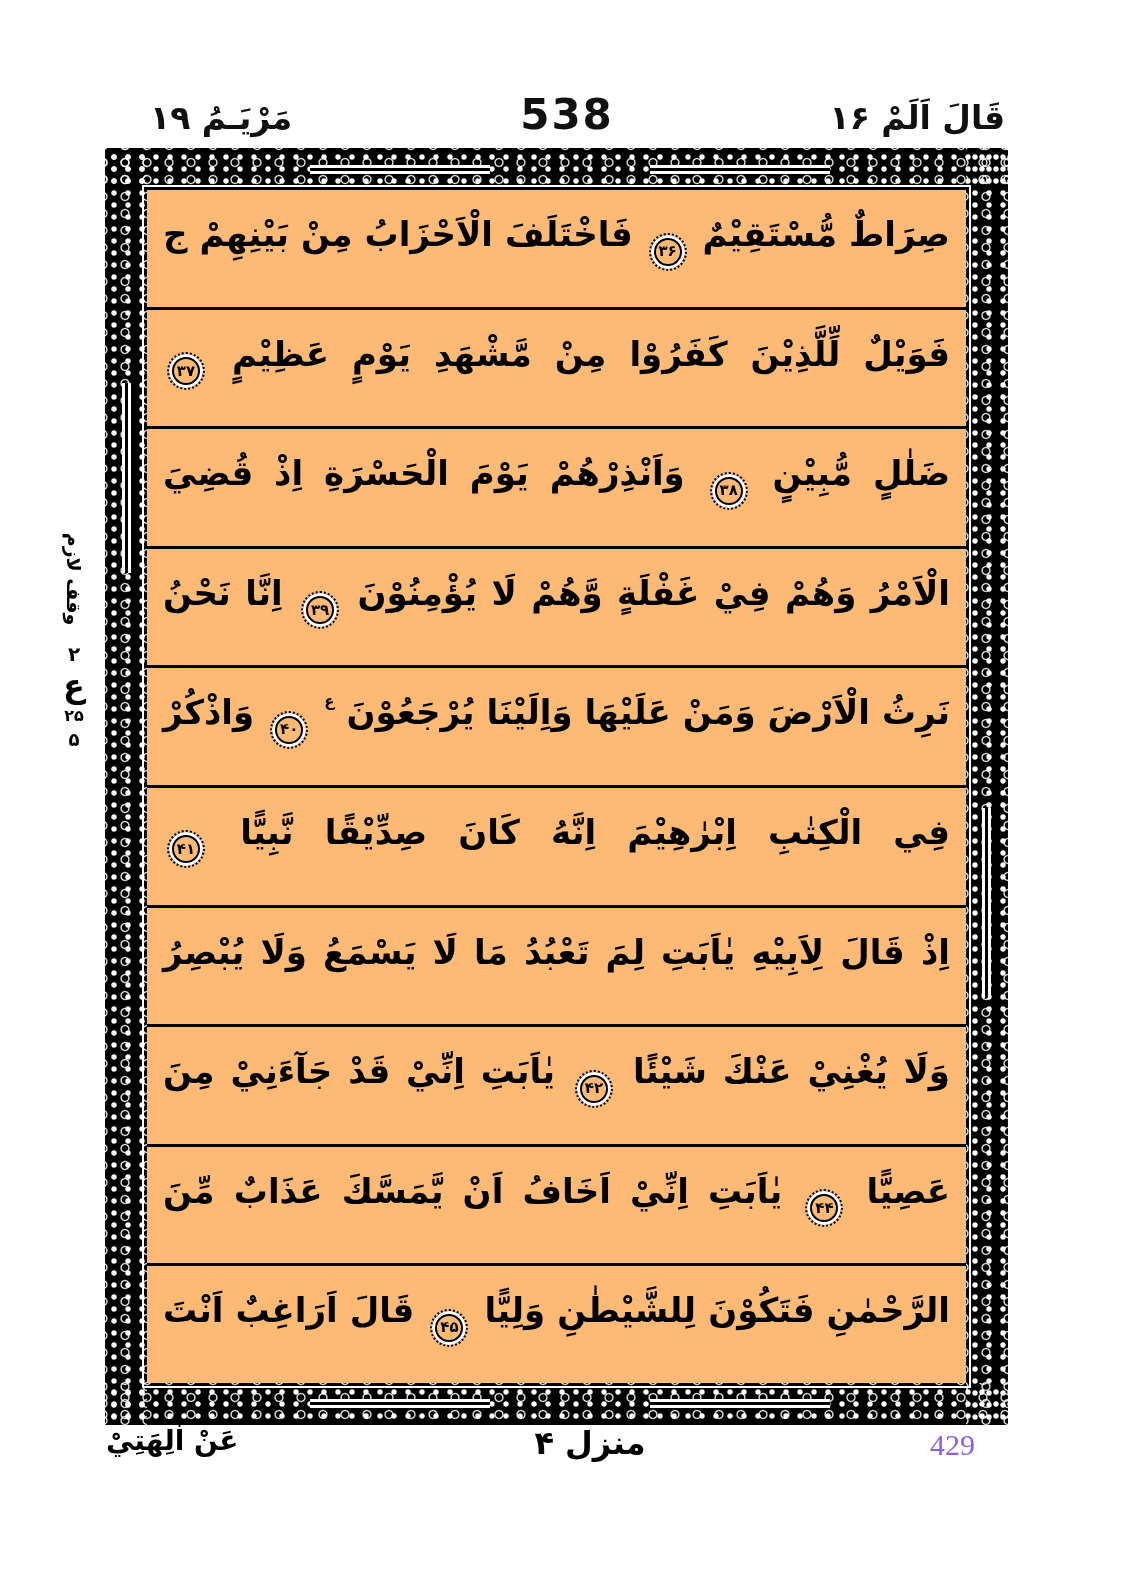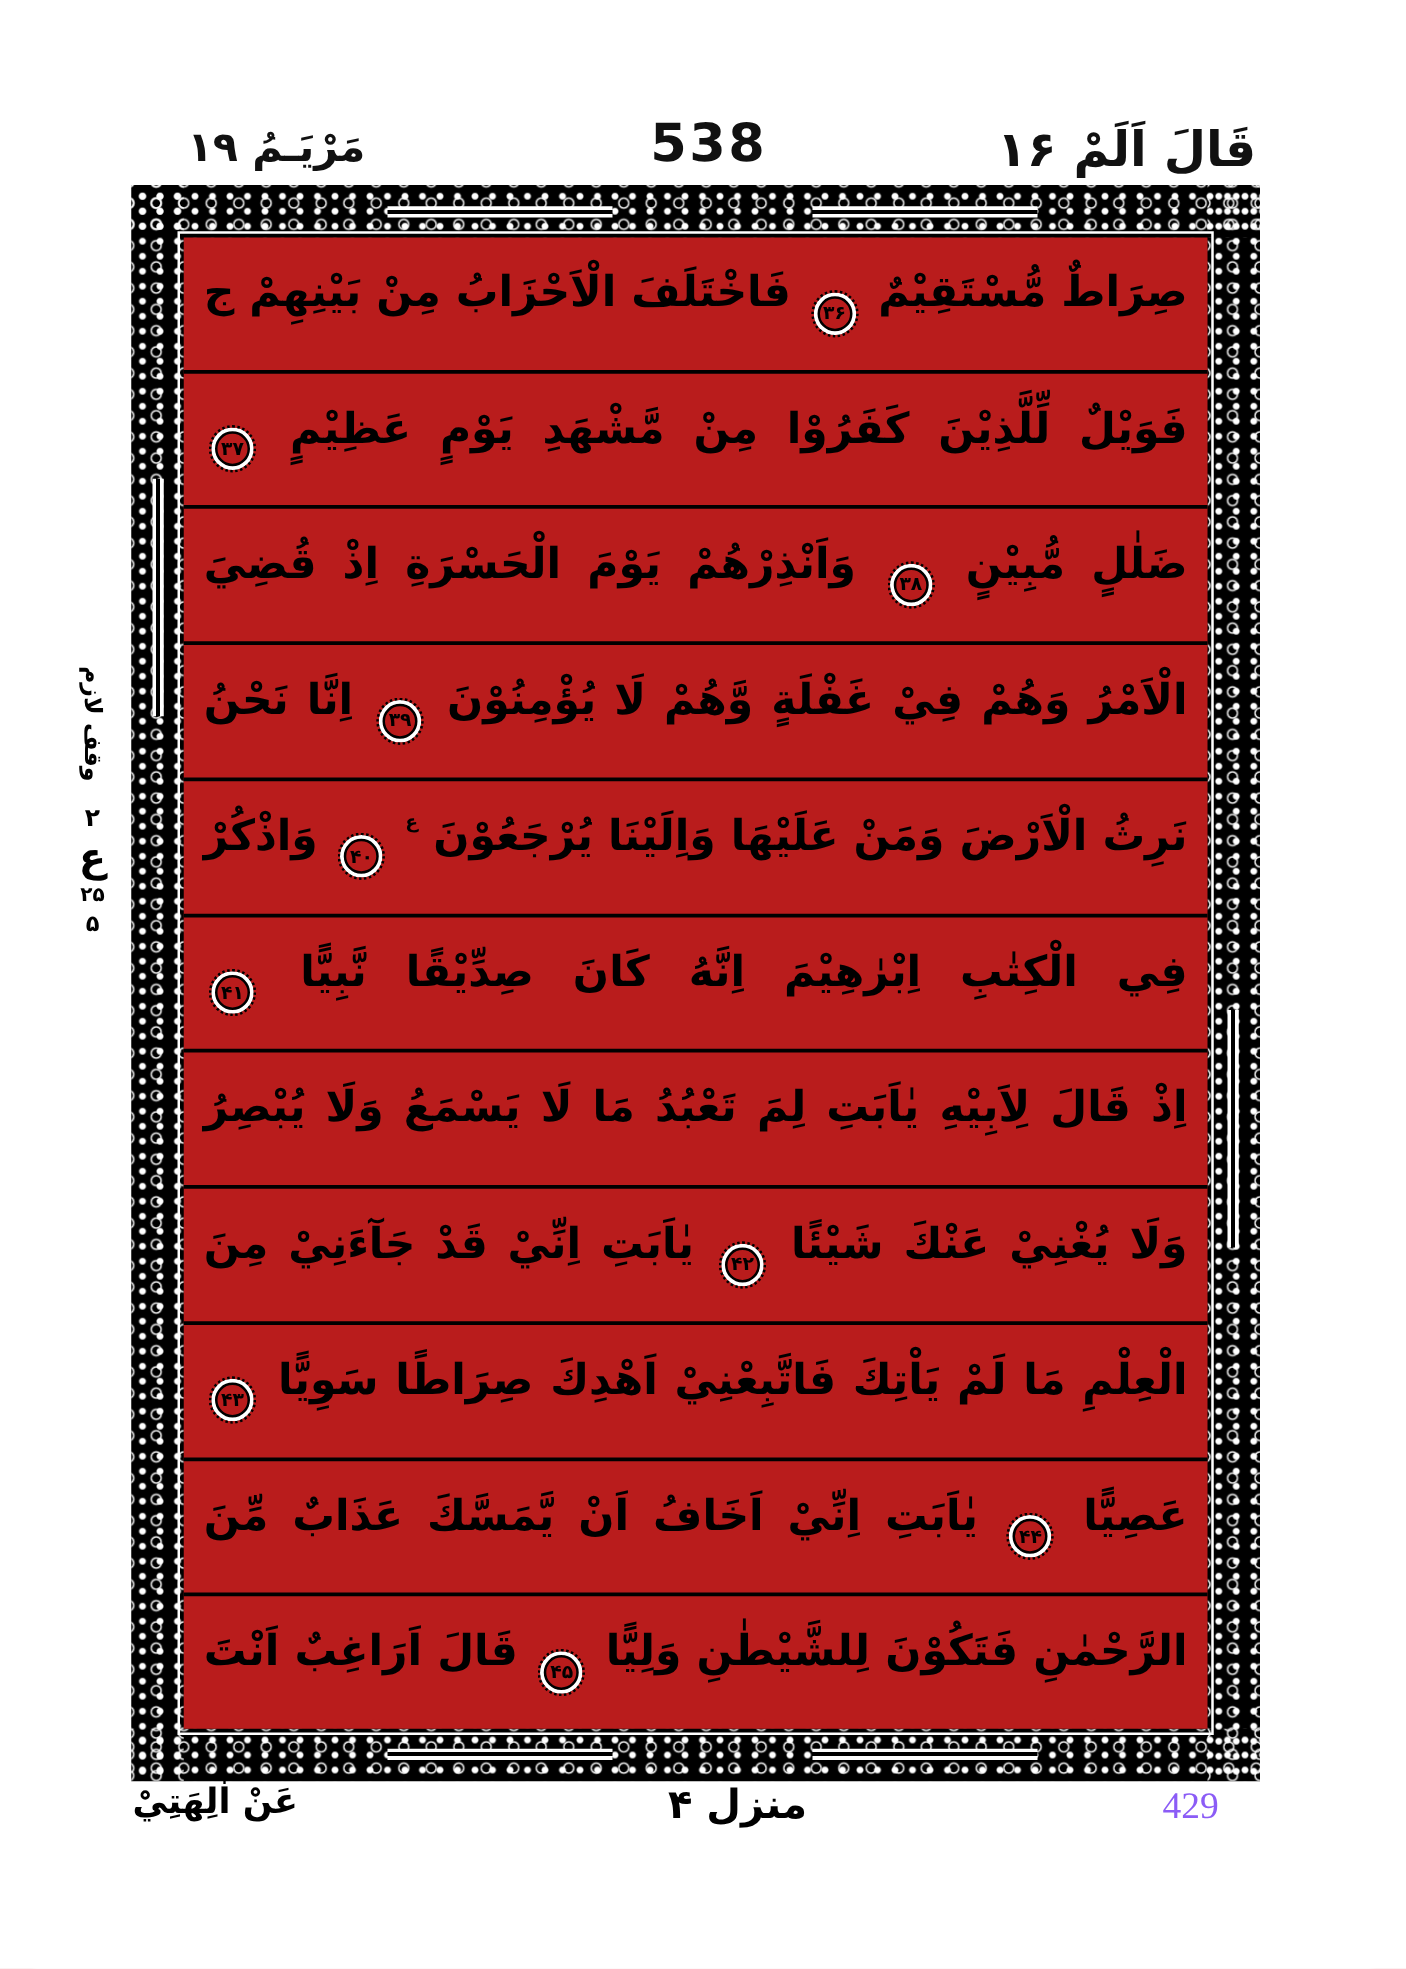--- a/index.html
+++ b/index.html
@@ -5,21 +5,21 @@
   * { margin:0; padding:0; box-sizing:border-box; }
   html,body { width:1125px; height:1575px; background:#fff; }
   body { font-family:"DejaVu Sans", sans-serif; color:#000; position:relative; }
 
   .page { position:absolute; inset:0; background:#fff;border-radius:30px; }
 
   
   .hdr { position:absolute; font-weight:bold; direction:rtl; color:#111; }
   .hdr-left   { top:98px;  left:150px;  font-size:33px; }
   .hdr-center { top:90px;  left:492px;  width:150px; text-align:center; font-size:42px; letter-spacing:2px; }
-  .hdr-right  { top:98px;  right:120px; font-size:39px; }
+  .hdr-right  { top:98px;  right:120px; font-size:33px; }
 
   
   .frame { position:absolute; left:105px; top:148px; width:903px; height:1277px; background:#000; }
   .orn { position:absolute;
     background-image:
       radial-gradient(circle, #fff 2.2px, rgba(0,0,0,0) 3.2px),
       radial-gradient(circle, rgba(0,0,0,0) 2.8px, #fff 3.8px, rgba(0,0,0,0) 5.2px);
     background-size: 14px 12px, 22px 17px;
     background-position: 2px 3px, 9px 6px;
   }
@@ -32,21 +32,21 @@
     background:linear-gradient(to bottom,#fff 0 3px,#000 3px 6px,#fff 6px 9px); }
   .sh1 { top:17px;    left:205px; width:180px; }
   .sh2 { top:17px;    left:545px; width:180px; }
   .sh3 { bottom:17px; left:205px; width:180px; }
   .sh4 { bottom:17px; left:545px; width:180px; }
   .strip-v { position:absolute; width:9px;
     background:linear-gradient(to right,#fff 0 3px,#000 3px 6px,#fff 6px 9px); }
   .sv1 { left:17px;  top:235px;  height:190px; }
   .sv2 { right:17px; top:660px;  height:190px; }
 
-  .frame-inner { position:absolute; inset:42px; background:#b91c1c;
+  .frame-inner { position:absolute; inset:42px; background:#fdba74;
     outline:2px solid #fff; outline-offset:3px;
     display:flex; flex-direction:column; }
 
   
   .line { flex:1 1 0; direction:rtl; text-align:justify; text-align-last:justify;
     padding:0 16px; font-size:34px; font-weight:bold; line-height:89px;
     border-bottom:3px solid #000; overflow:hidden; }
   .line:last-child { border-bottom:none; }
 
   .ayah-marker { display:inline-flex; width:38px; height:38px; margin:0 4px;
@@ -152,24 +152,20 @@
       <div class="line">
         <span>اِذْ قَالَ لِاَبِيْهِ يٰاَبَتِ لِمَ تَعْبُدُ مَا لَا يَسْمَعُ وَلَا يُبْصِرُ</span>
       </div>
 
       <div class="line">
         <span>وَلَا يُغْنِيْ عَنْكَ شَيْئًا</span>
         <span class="ayah-marker">۴۲</span>
         <span>يٰاَبَتِ اِنِّيْ قَدْ جَآءَنِيْ مِنَ</span>
       </div>
 
-      <div class="line">
-        <span>الْعِلْمِ مَا لَمْ يَاْتِكَ فَاتَّبِعْنِيْ اَهْدِكَ صِرَاطًا سَوِيًّا</span>
-        <span class="ayah-marker">۴۳</span>
-      </div>
 
 
       <div class="line">
         <span>عَصِيًّا</span>
         <span class="ayah-marker">۴۴</span>
         <span>يٰاَبَتِ اِنِّيْ اَخَافُ اَنْ يَّمَسَّكَ عَذَابٌ مِّنَ</span>
       </div>
 
       <div class="line">
         <span>الرَّحْمٰنِ فَتَكُوْنَ لِلشَّيْطٰنِ وَلِيًّا</span>

